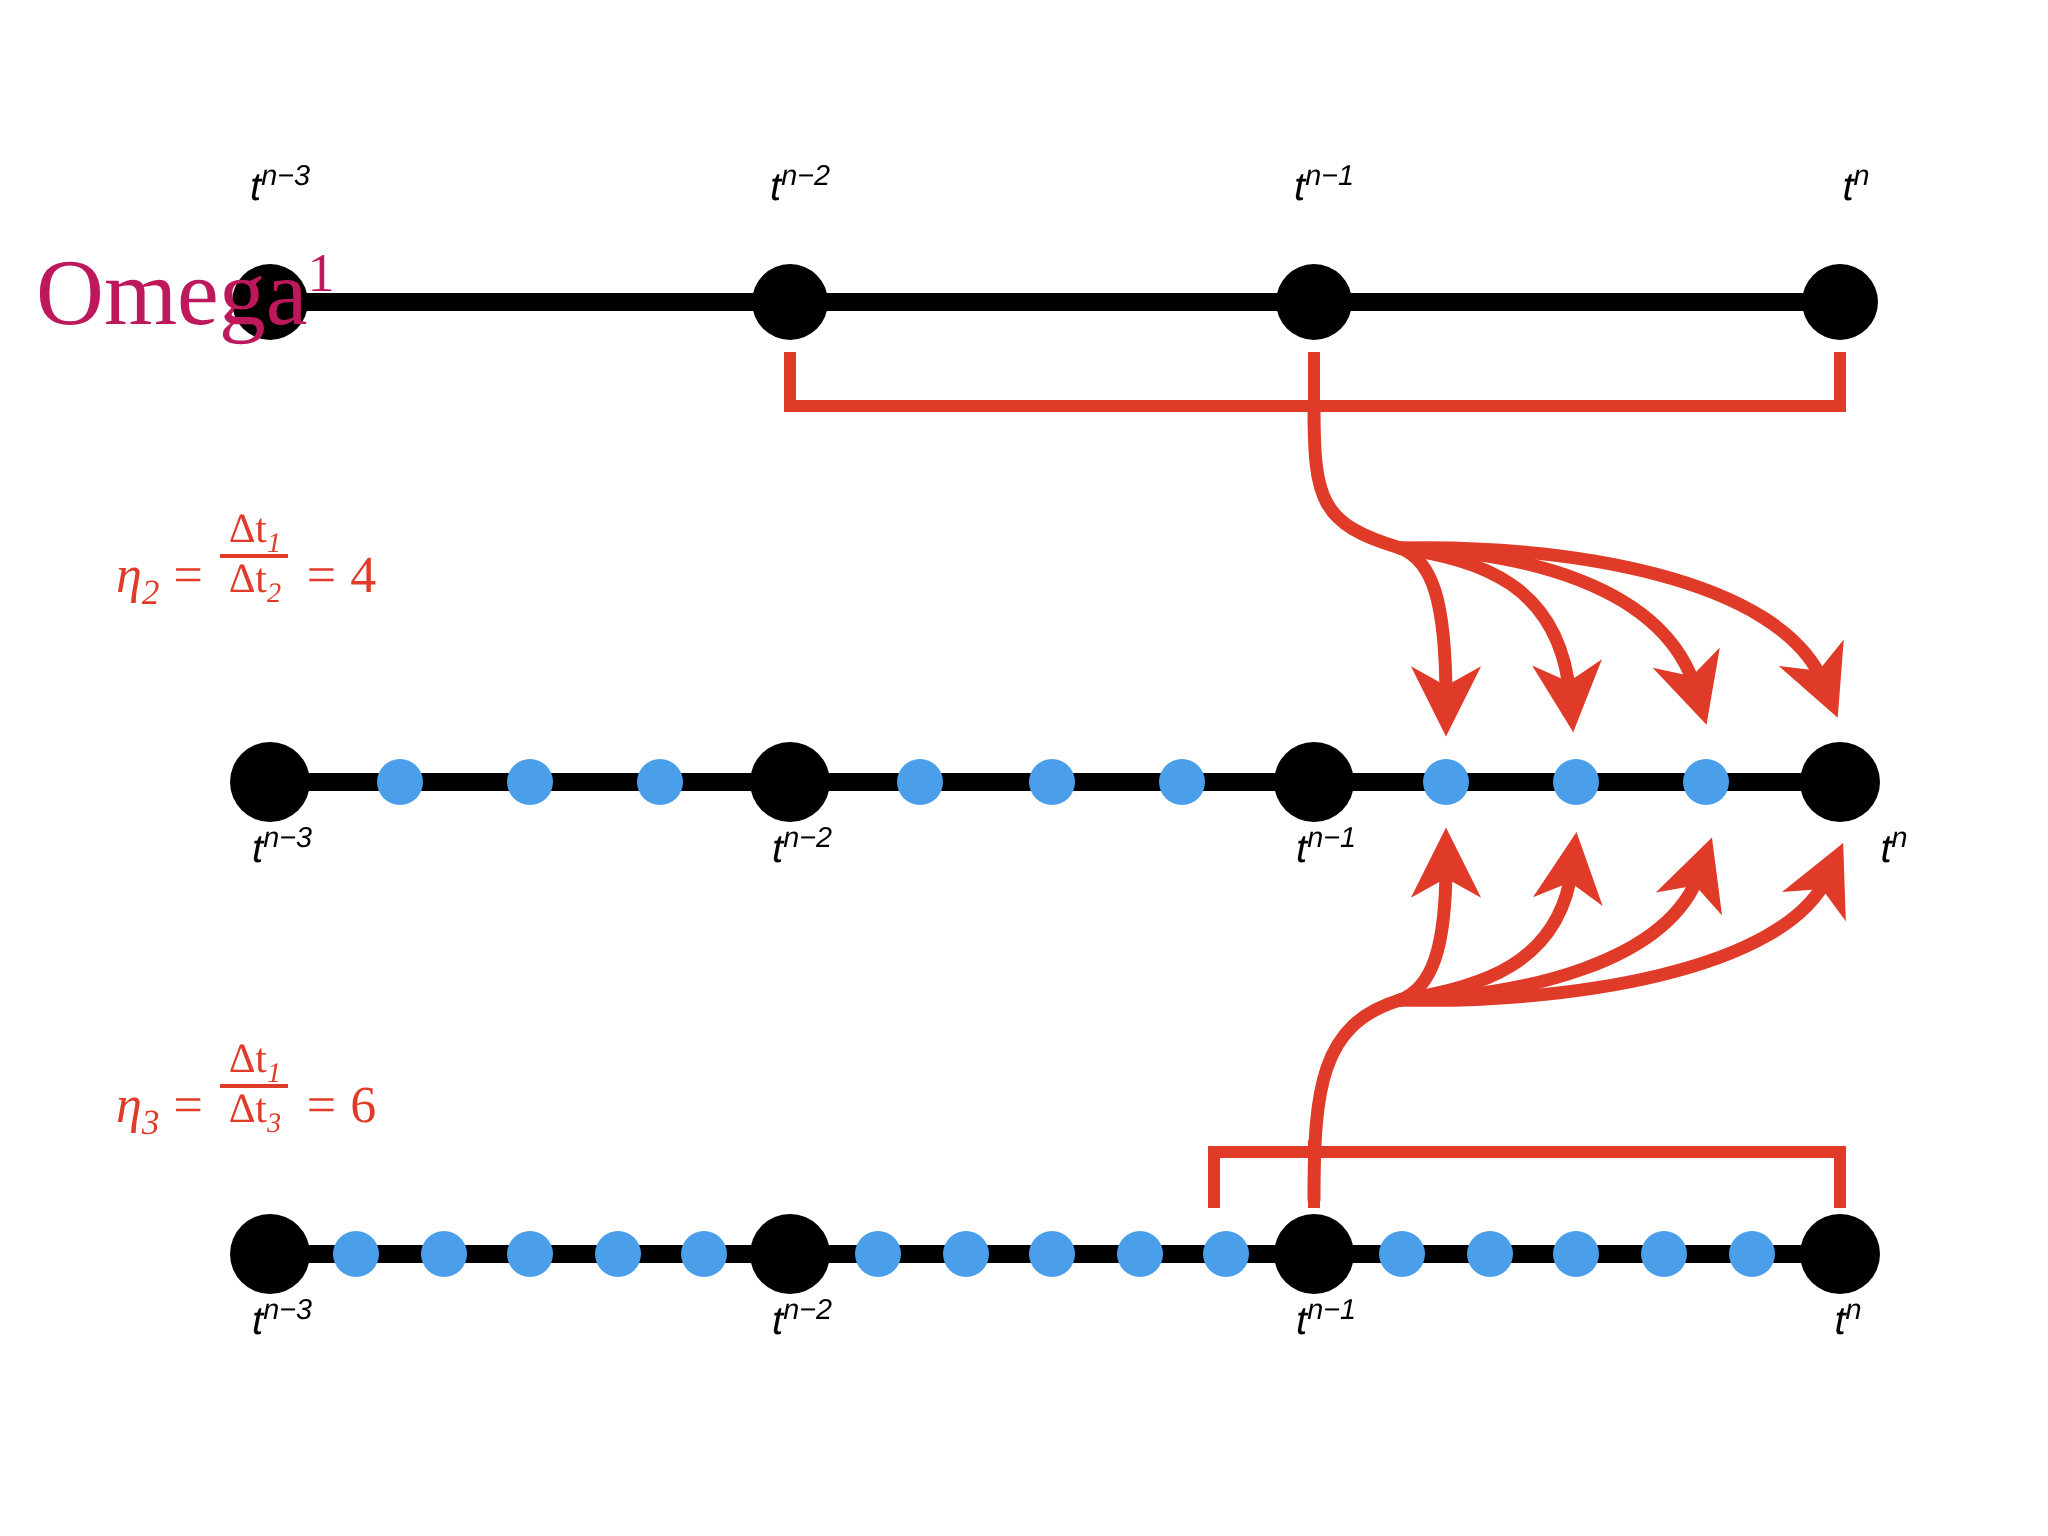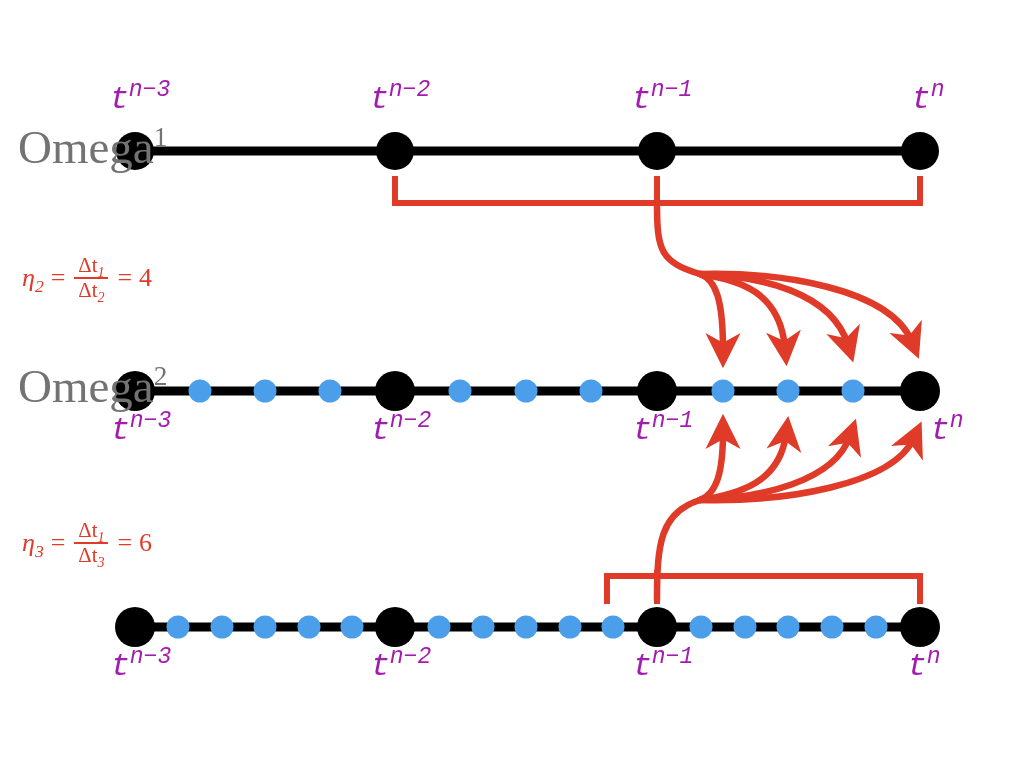--- a/index.html
+++ b/index.html
@@ -30,59 +30,60 @@
   }
   .upright {
     font-style: normal;
   }
   
   .omega-label {
     position: absolute;
     font-family: "Liberation Serif", serif;
     font-style: normal;
     font-size: 47px;
-    color: #737373;
+    color: #be185d;
     line-height: 1;
     white-space: nowrap;
     user-select: none;
   }
   .omega-label sup {
     font-size: 0.58em;
     vertical-align: super;
     line-height: 0;
   }
   
   .t-label {
     position: absolute;
-    font-family: Liberation Mono, monospace;
-    font-style: italic;
-    font-size: 32px;
-    color: #a21caf;
+    font-family: Liberation Sans, sans-serif;
+    font-style: italic;
+    font-size: 20px;
+    color: #000000;
     line-height: 1;
     white-space: nowrap;
     transform: translateX(-50%);
     user-select: none;
   }
   .t-label sup {
     font-size: 0.72em;
     vertical-align: super;
     line-height: 0;
     font-style: italic;
   }
   
   .eta-formula {
     position: absolute;
     color: #e03a28;
     font-family: "Liberation Serif", serif;
     font-size: 26px;
     line-height: 1;
     white-space: nowrap;
     display: flex;
-    align-items: center;
+    align-items: flex-end;
     user-select: none;
+    margin-left: 36px;
   }
   .eta-formula .var {
     font-style: italic;
   }
   .eta-formula sub {
     font-size: 0.68em;
     vertical-align: sub;
     line-height: 0;
     font-style: italic;
   }
@@ -215,23 +216,20 @@
 
       <path d="M 700 500 C 760 498, 834 482, 850 436" marker-end="url(#arrowhead-red)"></path>
 
       <path d="M 700 500 C 782 502, 892 486, 914 438" marker-end="url(#arrowhead-red)"></path>
     </g>
   </svg>
 
   <div class="omega-label" style="left:18px; top:124px;">
     <span>Omega</span><sup>1</sup>
   </div>
-  <div class="omega-label" style="left:18px; top:363px;">
-    <span>Omega</span><sup>2</sup>
-  </div>
 
   <div class="t-label" style="left:140px; top:84px;">
     <span>t</span><sup>n−3</sup>
   </div>
   <div class="t-label" style="left:400px; top:84px;">
     <span>t</span><sup>n−2</sup>
   </div>
   <div class="t-label" style="left:662px; top:84px;">
     <span>t</span><sup>n−1</sup>
   </div>

